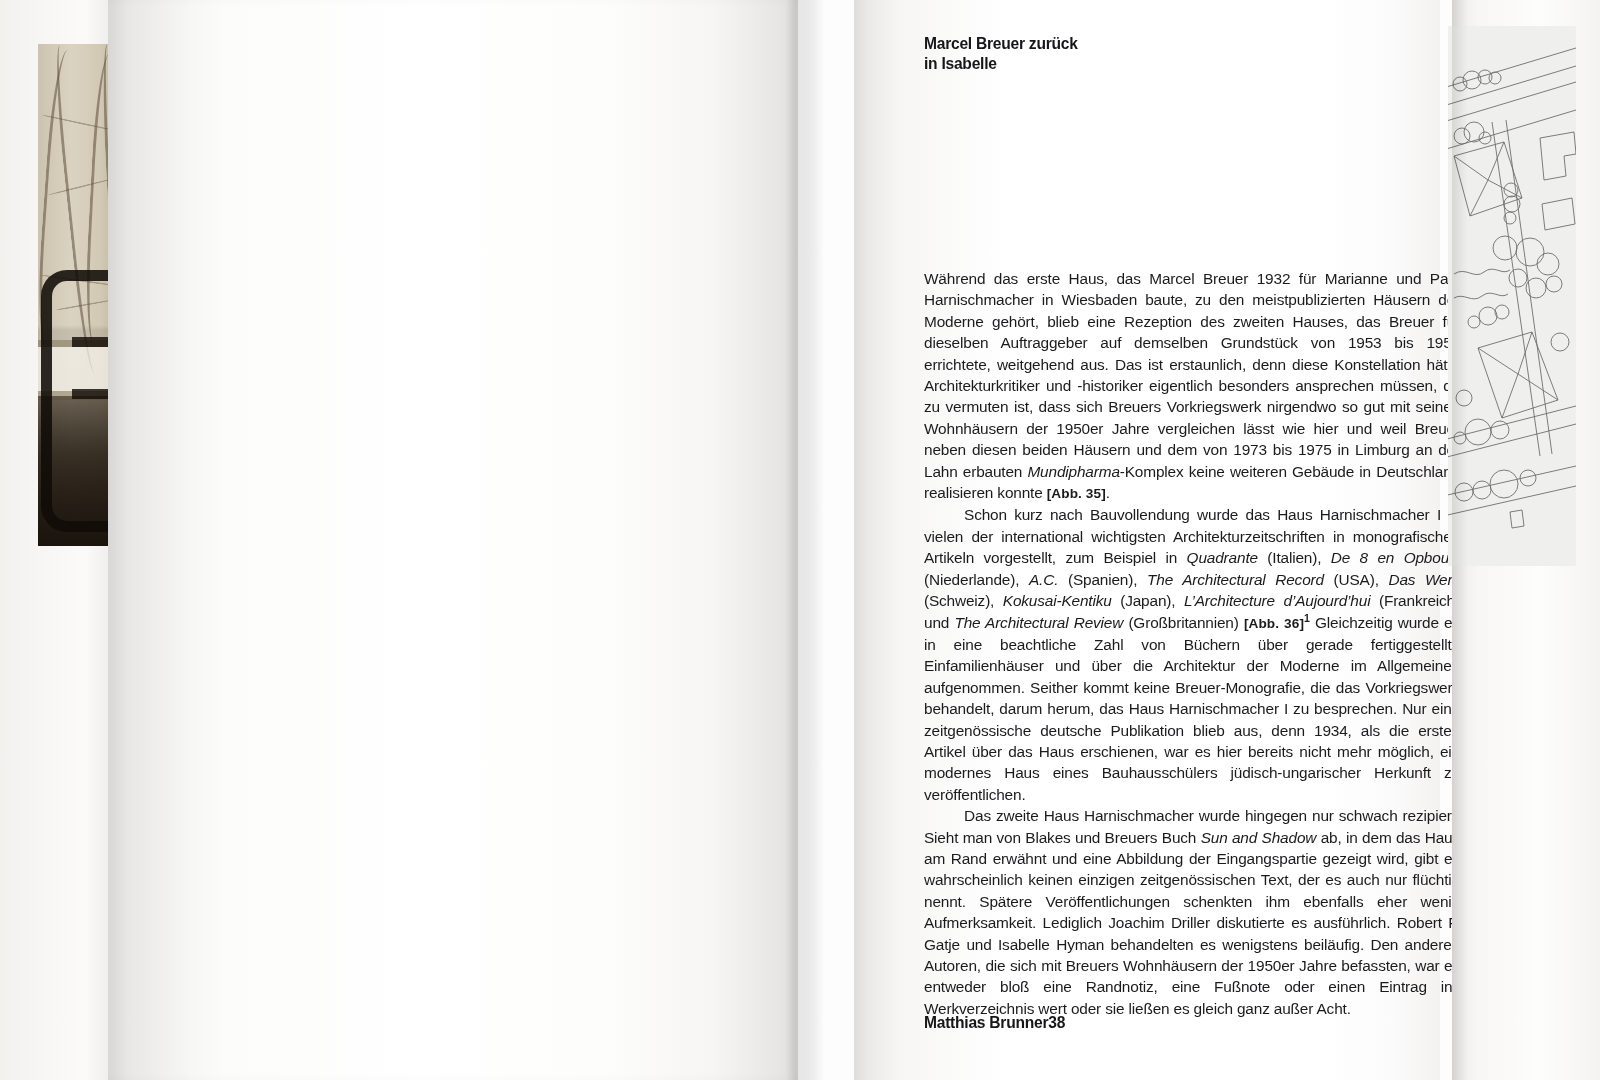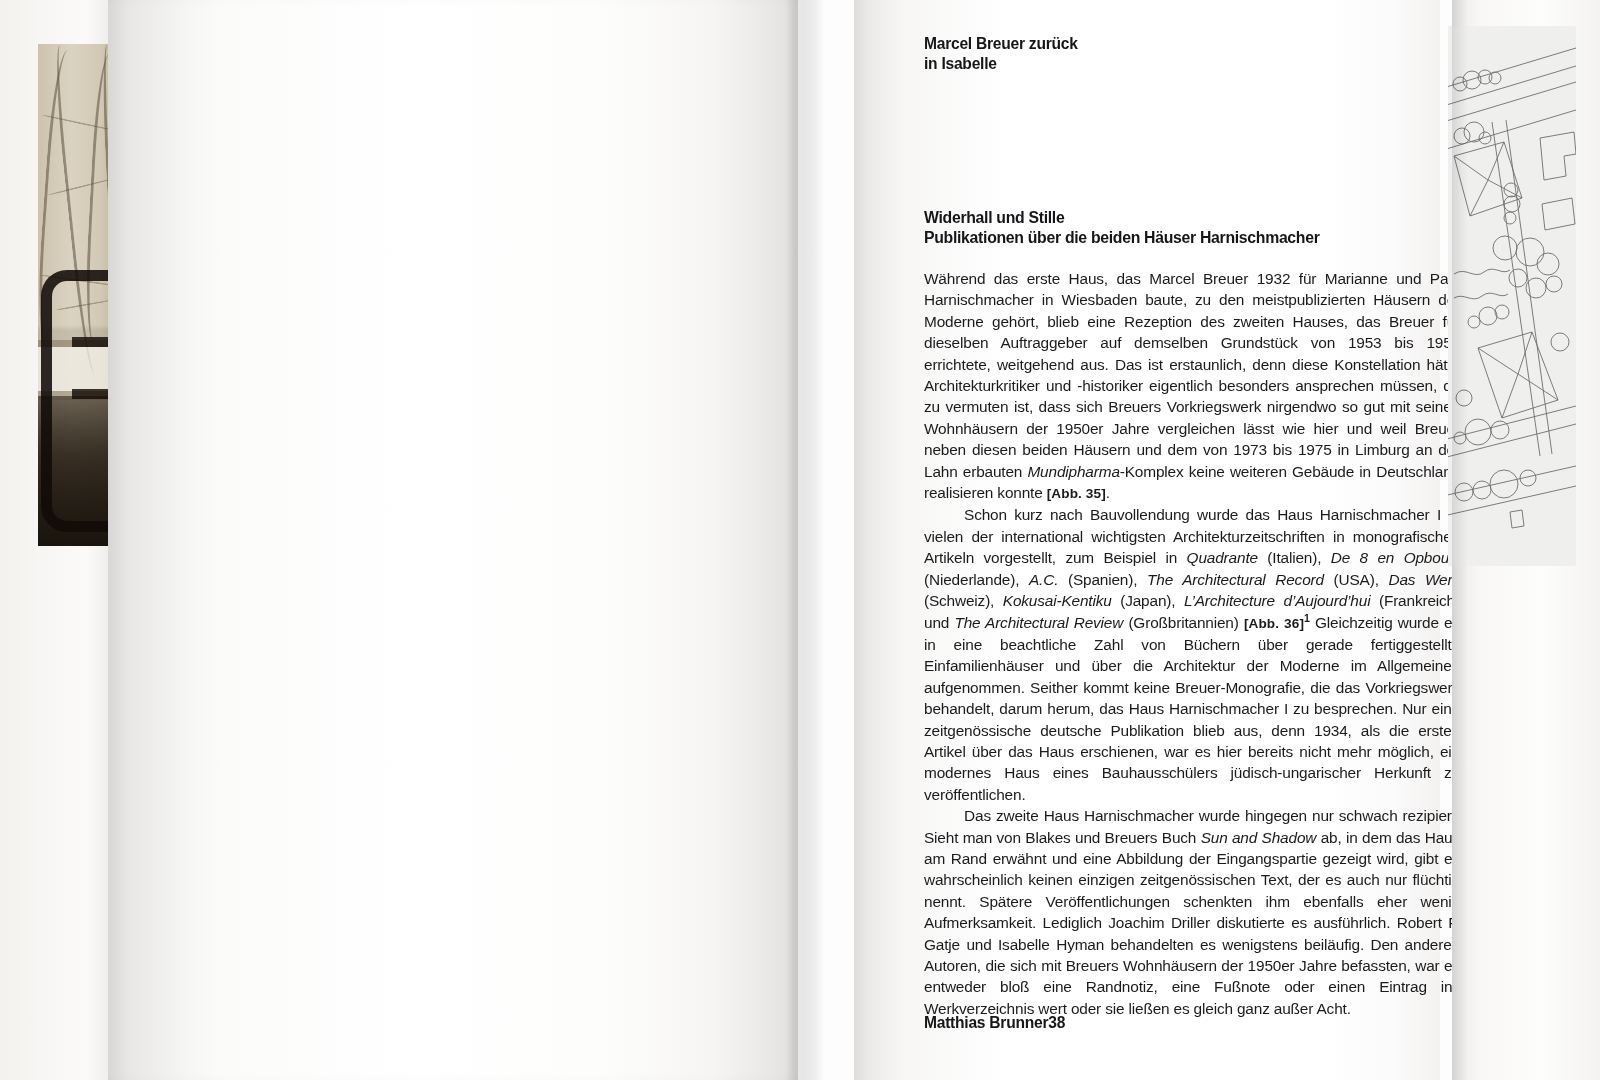--- a/index.html
+++ b/index.html
@@ -266,24 +266,20 @@
   <div id="recto-page">
     <div class="page-inner">
 
       <div id="running-head">
         <div class="rh-col" id="rh-left">
           <div>Marcel Breuer zurück</div>
           <div>in Isabelle</div>
         </div>
       </div>
 
-      <div id="section-heading">
-        <div>Widerhall und Stille</div>
-        <div>Publikationen über die beiden Häuser Harnischmacher</div>
-      </div>
 
       <div id="body-copy">
 
         <p><span>Während das erste Haus, das Marcel Breuer 1932 für Marianne und Paul Harnischmacher in Wiesbaden baute, zu den meistpublizierten Häusern der Moderne gehört, blieb eine Rezeption des zweiten Hauses, das Breuer für dieselben Auftraggeber auf demselben Grundstück von 1953 bis 1954 errichtete, weitgehend aus. Das ist erstaunlich, denn diese Konstellation hätte Architekturkritiker und -historiker eigentlich besonders ansprechen müssen, da zu vermuten ist, dass sich Breuers Vorkriegswerk nirgendwo so gut mit seinen Wohnhäusern der 1950er Jahre vergleichen lässt wie hier und weil Breuer neben diesen beiden Häusern und dem von 1973 bis 1975 in Limburg an der Lahn erbauten </span><i>Mundipharma</i><span>-Komplex keine weiteren Gebäude in Deutschland realisieren konnte </span><span class="figref">[Abb. 35]</span><span>.</span></p>
 
         <p><span>Schon kurz nach Bauvollendung wurde das Haus Harnischmacher I in vielen der international wichtigsten Architekturzeitschriften in monografischen Artikeln vorgestellt, zum Beispiel in </span><i>Quadrante</i><span> (Italien), </span><i>De 8 en Opbouw</i><span> (Niederlande), </span><i>A.C.</i><span> (Spanien), </span><i>The Architectural Record</i><span> (USA), </span><i>Das Werk</i><span> (Schweiz), </span><i>Kokusai-Kentiku</i><span> (Japan), </span><i>L’Architecture d’Aujourd’hui</i><span> (Frankreich) und </span><i>The Architectural Review</i><span> (Großbritannien) </span><span class="figref">[Abb. 36]</span><span class="fnote">1</span><span> Gleichzeitig wurde es in eine beachtliche Zahl von Büchern über gerade fertiggestellte Einfamilienhäuser und über die Architektur der Moderne im Allgemeinen aufgenommen. Seither kommt keine Breuer-Monografie, die das Vorkriegswerk behandelt, darum herum, das Haus Harnischmacher I zu besprechen. Nur eine zeitgenössische deutsche Publikation blieb aus, denn 1934, als die ersten Artikel über das Haus erschienen, war es hier bereits nicht mehr möglich, ein modernes Haus eines Bauhausschülers jüdisch-ungarischer Herkunft zu veröffentlichen.</span></p>
 
         <p><span>Das zweite Haus Harnischmacher wurde hingegen nur schwach rezipiert. Sieht man von Blakes und Breuers Buch </span><i>Sun and Shadow</i><span> ab, in dem das Haus am Rand erwähnt und eine Abbildung der Eingangspartie gezeigt wird, gibt es wahrscheinlich keinen einzigen zeitgenössischen Text, der es auch nur flüchtig nennt. Spätere Veröffentlichungen schenkten ihm ebenfalls eher wenig Aufmerksamkeit. Lediglich Joachim Driller diskutierte es ausführlich. Robert F. Gatje und Isabelle Hyman behandelten es wenigstens beiläufig. Den anderen Autoren, die sich mit Breuers Wohnhäusern der 1950er Jahre befassten, war es entweder bloß eine Randnotiz, eine Fußnote oder einen Eintrag ins Werkverzeichnis wert oder sie ließen es gleich ganz außer Acht.</span></p>
 
       </div>

